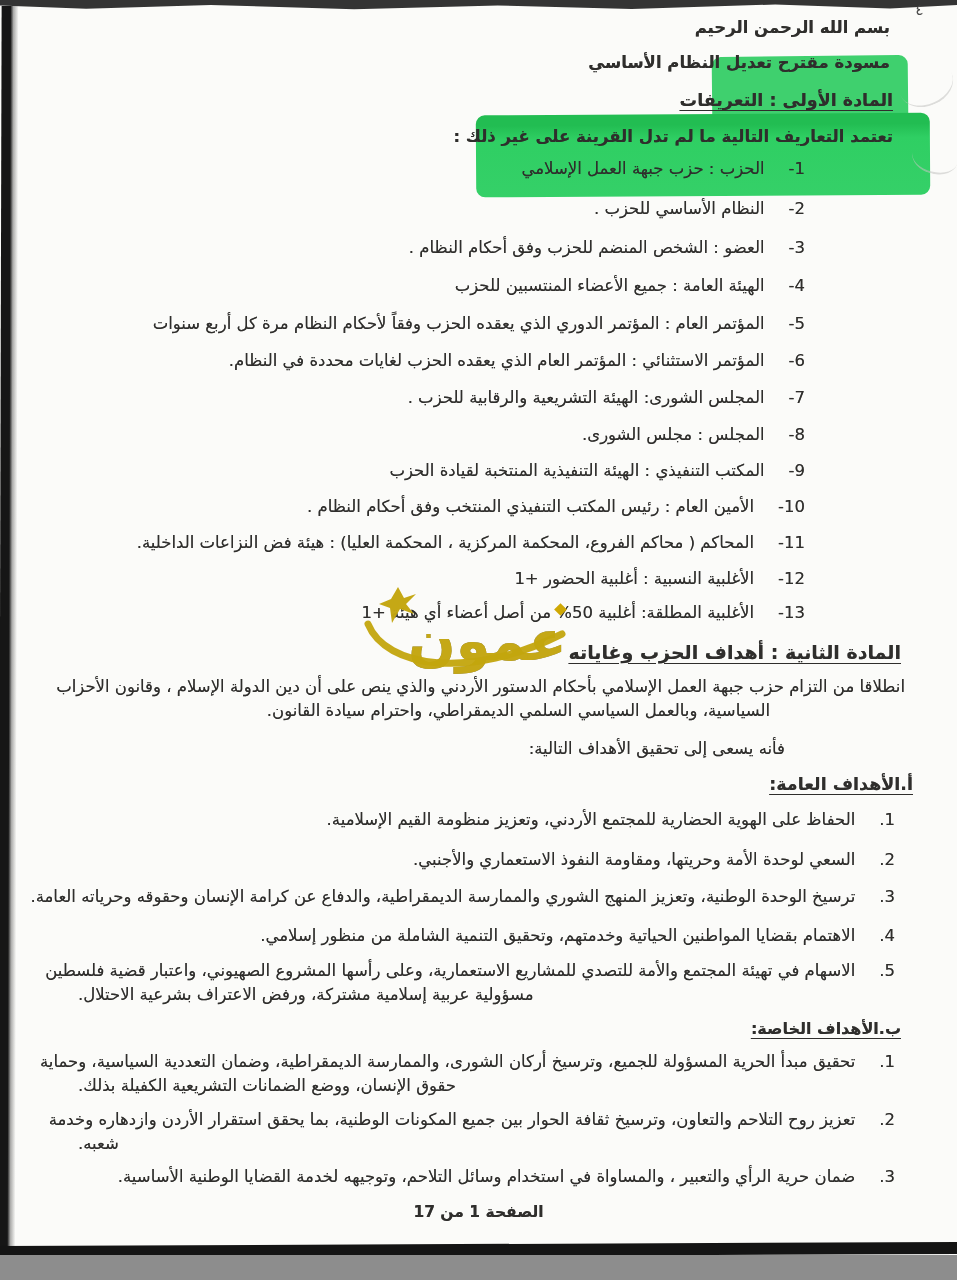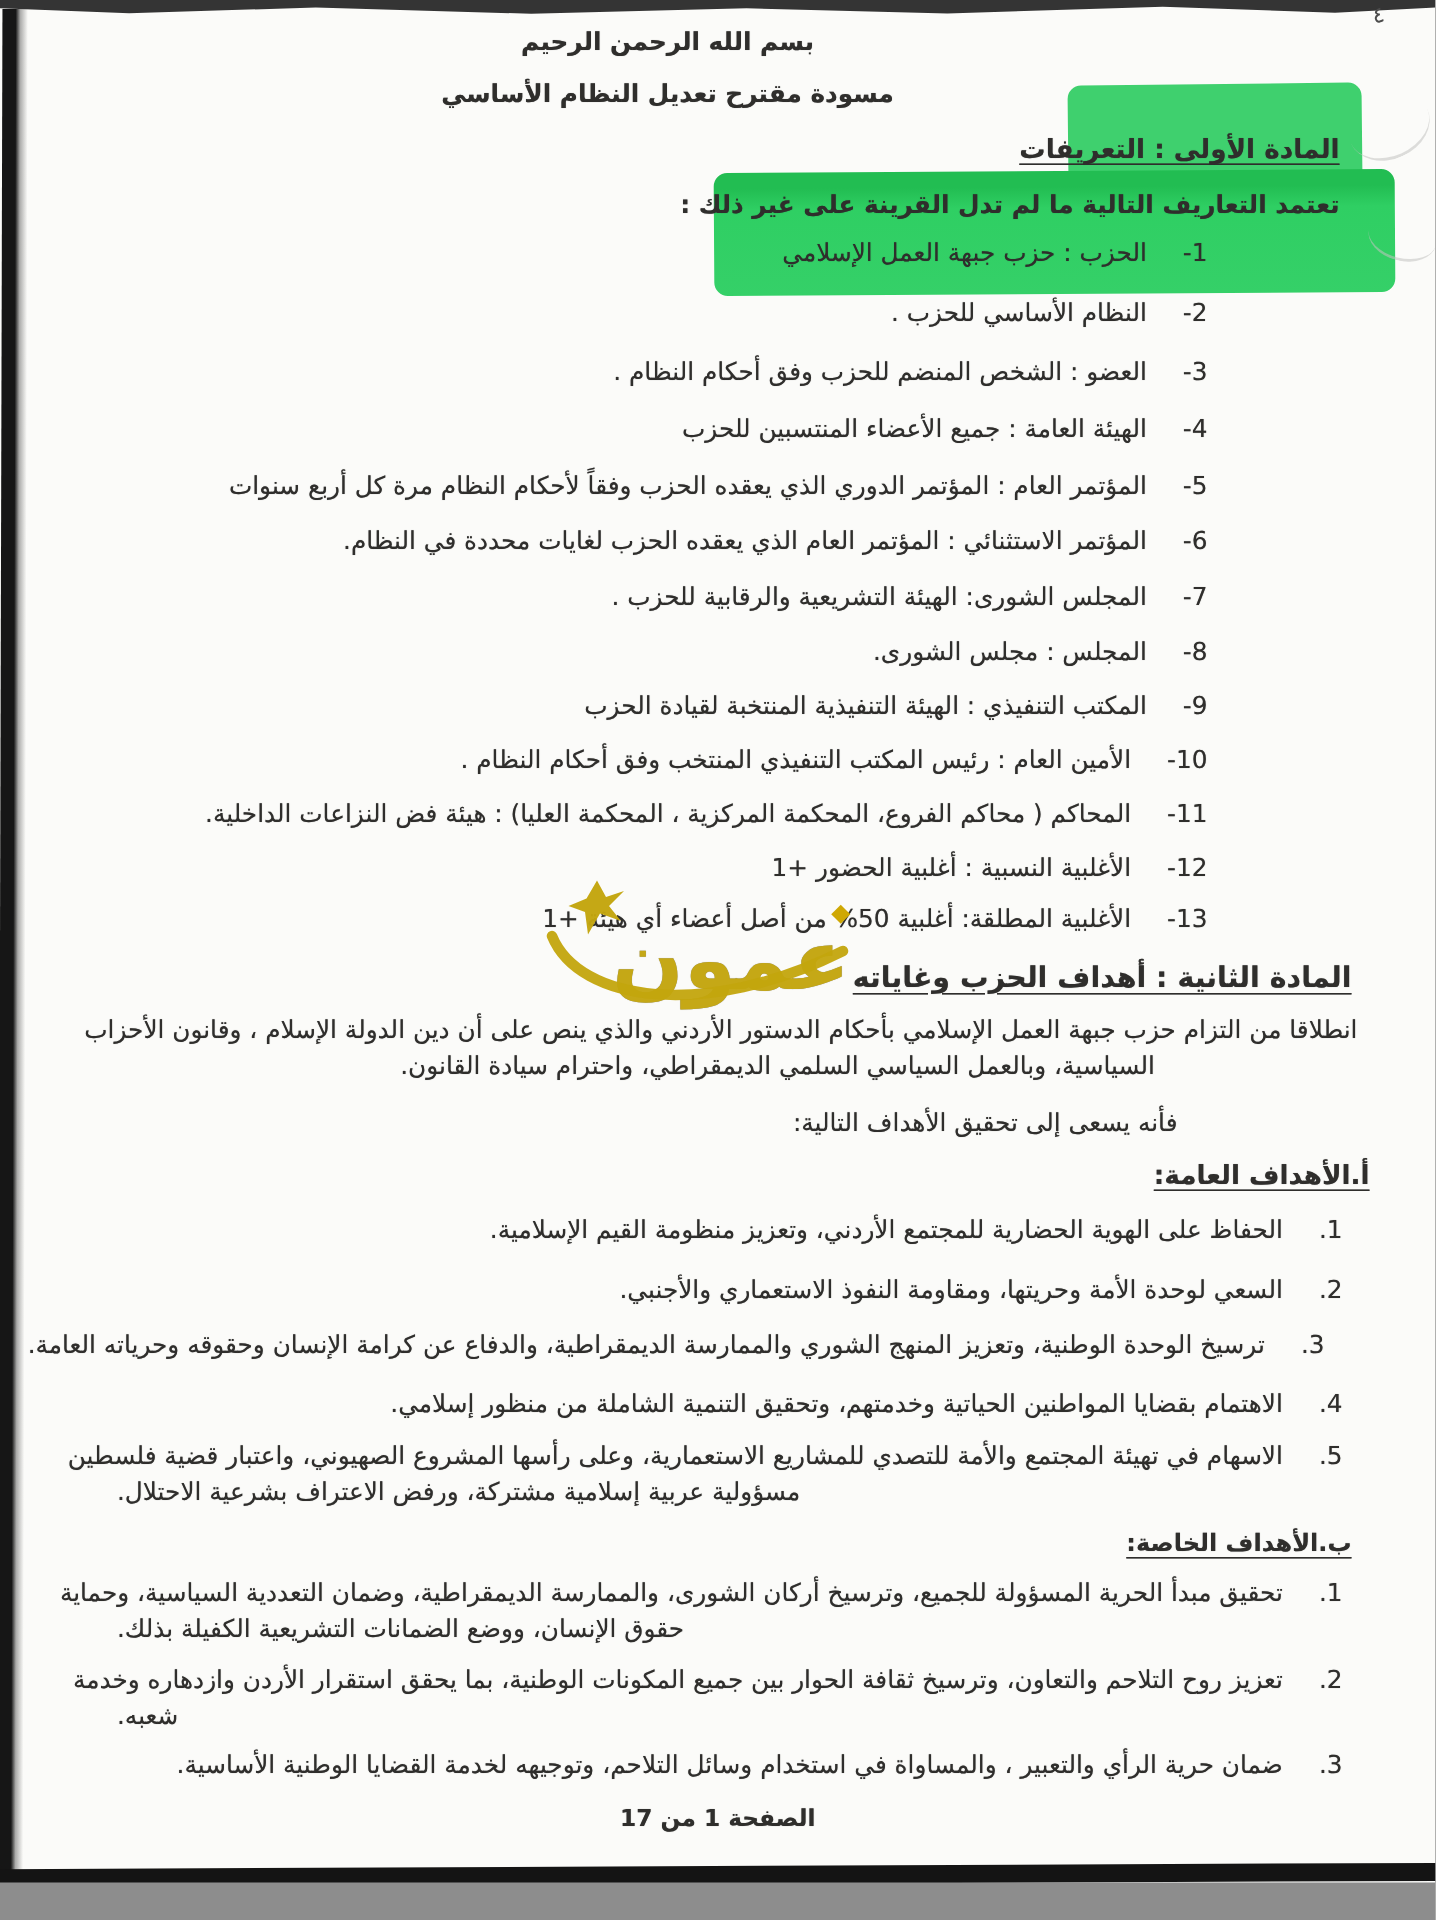--- a/index.html
+++ b/index.html
@@ -8,21 +8,21 @@
   .top-strip{position:absolute;left:0;top:0;width:100%;height:10px;background:#343434;
         clip-path:polygon(0 0,100% 0,100% 50%,93% 85%,81% 45%,66% 90%,52% 55%,37% 92%,22% 50%,9% 88%,0 55%);}
   .left-edge{position:absolute;left:0;top:6px;width:17px;height:1244px;
         background:linear-gradient(90deg,#161616 0 52%,rgba(22,22,22,.35) 70%,rgba(22,22,22,0));transform:rotate(.15deg);}
   .bottom-bar{position:absolute;left:-4px;top:1244px;width:970px;height:12px;background:#141414;transform:rotate(-.25deg);}
   .below-bar{position:absolute;left:0;top:1255px;width:957px;height:25px;background:#8d8d8d;}
   .ln{position:absolute;white-space:nowrap;direction:rtl;font-size:16.5px;color:#2f2e2c;
       text-shadow:0 0 .5px rgba(40,40,40,.6);z-index:3;}
   .b{font-weight:bold;}
   .u{text-decoration:underline;text-underline-offset:4px;}
-  .center{left:0;width:890px;text-align:center;}
+  .center{left:0;width:890px;text-align:right;}
   .num{direction:ltr;unicode-bidi:bidi-override;margin-left:24px;}
   .ltr{direction:ltr;unicode-bidi:bidi-override;}
   .hl{position:absolute;z-index:1;border-radius:9px;}
   .hl1{left:712px;top:56px;width:196px;height:67px;background:#3fd06e;transform:rotate(-.6deg);}
   .hl2{left:476px;top:114px;width:454px;height:82px;transform:rotate(-.35deg);
        background:linear-gradient(180deg,#22bd52 0 13%,#2fcf63 30%,#35d068);}
   .wm{position:absolute;z-index:5;color:#c3a50d;}
   .wm-text{left:408px;top:608px;font-size:56px;font-weight:bold;letter-spacing:-2px;opacity:.96;}
   .diamond{position:absolute;z-index:5;left:556px;top:605px;width:9px;height:9px;background:#cfa804;transform:rotate(45deg);}
   .pencil{position:absolute;z-index:2;border-bottom:2px solid #c4c4c2;border-radius:50%;opacity:.55;}
@@ -110,21 +110,21 @@
   <div class="ln" style="top:701px;right:187px">السياسية، وبالعمل السياسي السلمي الديمقراطي، واحترام سيادة القانون.</div>
   <div class="ln" style="top:739px;right:172px">فأنه يسعى إلى تحقيق الأهداف التالية:</div>
 
   <div class="ln b u" style="top:774px;right:44px;font-size:17.5px">أ.الأهداف العامة:</div>
   <div class="ln" style="top:810px;right:62px">
     <span class="num">.1</span><span>الحفاظ على الهوية الحضارية للمجتمع الأردني، وتعزيز منظومة القيم الإسلامية.</span>
   </div>
   <div class="ln" style="top:850px;right:62px">
     <span class="num">.2</span><span>السعي لوحدة الأمة وحريتها، ومقاومة النفوذ الاستعماري والأجنبي.</span>
   </div>
-  <div class="ln" style="top:887px;right:74px">
+  <div class="ln" style="top:887px;right:62px">
     <span class="num">.3</span><span>ترسيخ الوحدة الوطنية، وتعزيز المنهج الشوري والممارسة الديمقراطية، والدفاع عن كرامة الإنسان وحقوقه وحرياته العامة.</span>
   </div>
   <div class="ln" style="top:926px;right:62px">
     <span class="num">.4</span><span>الاهتمام بقضايا المواطنين الحياتية وخدمتهم، وتحقيق التنمية الشاملة من منظور إسلامي.</span>
   </div>
   <div class="ln" style="top:961px;right:62px">
     <span class="num">.5</span><span>الاسهام في تهيئة المجتمع والأمة للتصدي للمشاريع الاستعمارية، وعلى رأسها المشروع الصهيوني، واعتبار قضية فلسطين</span>
   </div>
   <div class="ln" style="top:985px;left:78px">مسؤولية عربية إسلامية مشتركة، ورفض الاعتراف بشرعية الاحتلال.</div>
 

